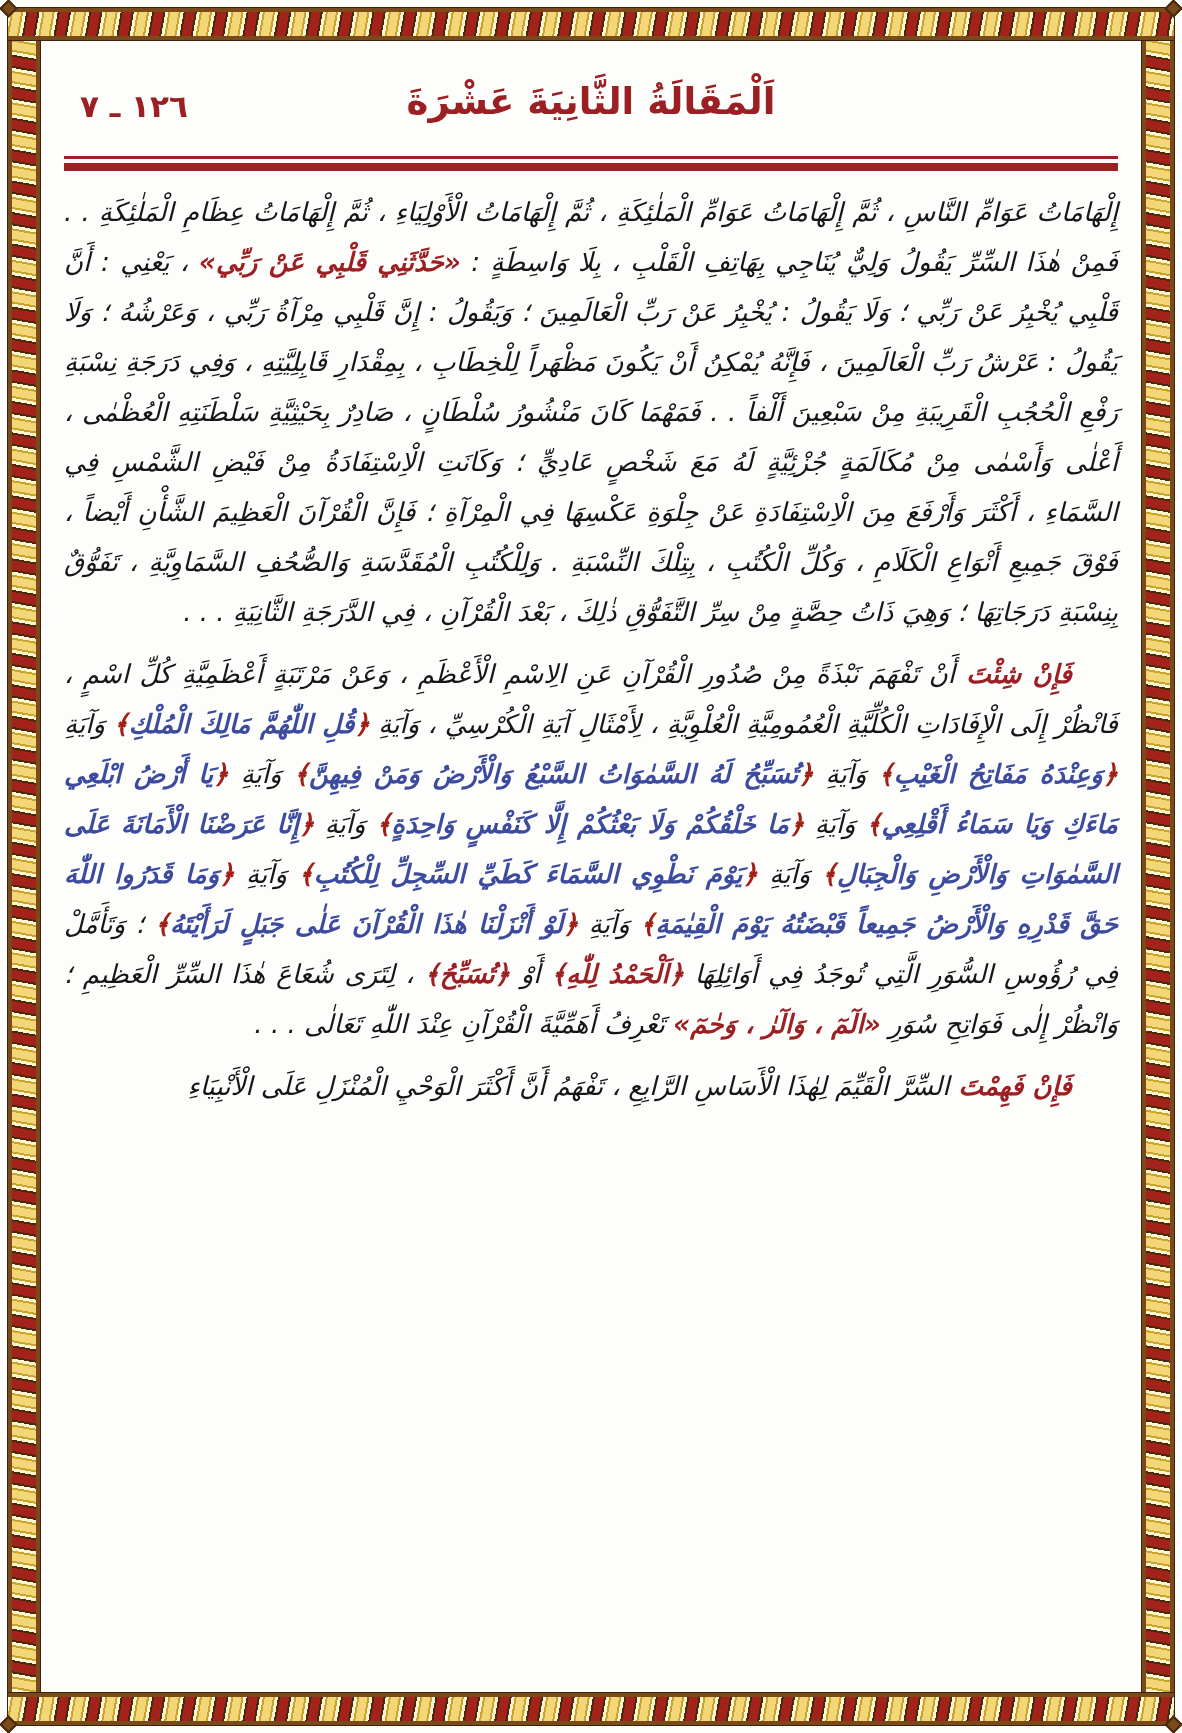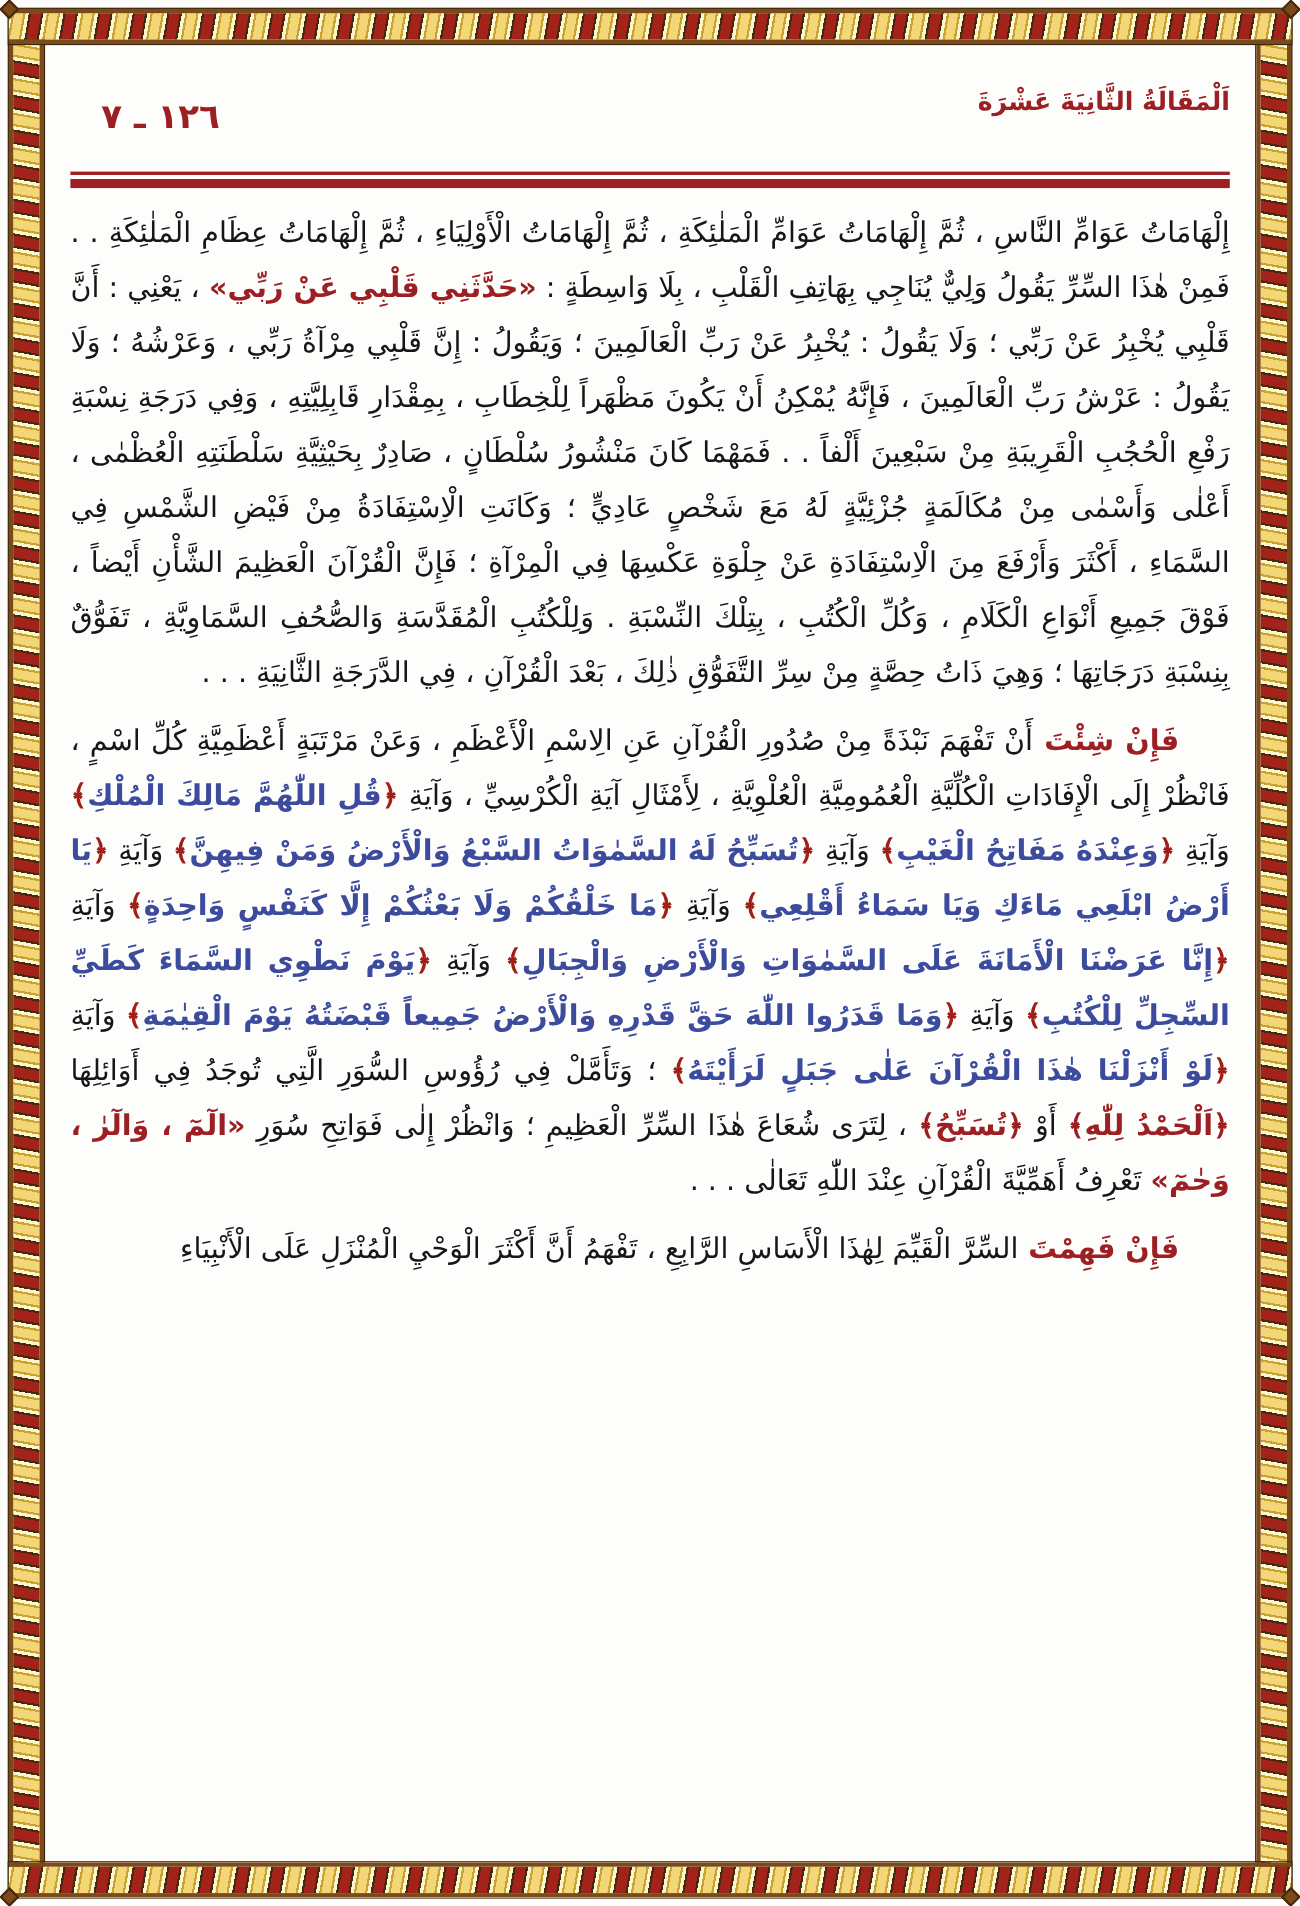--- a/index.html
+++ b/index.html
@@ -48,42 +48,42 @@
 
   
   .content{
     position:absolute;inset:42px;
     padding:24px 22px 0 22px;
     direction:rtl;
     overflow:hidden;
   }
   .header{position:relative;height:86px;}
   .title{
-    display:block;text-align:right;
+    display:block;text-align:center;
     color:var(--accent,#9c1f23);
-    font-size:23px;font-weight:bold;
+    font-size:37px;font-weight:bold;
     padding-top:14px;
     letter-spacing:0px;
   }
   .page-num{
-    position:absolute;left:28px;top:22px;
+    position:absolute;left:16px;top:22px;
     color:var(--accent,#9c1f23);
     font-size:31px;font-weight:bold;
     direction:rtl;
   }
   .rule{
     height:15px;margin:4px 0 16px 0;
     background:linear-gradient(#9e2025 0 3px, transparent 3px 7px, #9e2025 7px 15px);
   }
   .body-text{
     font-size:26px;line-height:50px;
     color:var(--ink,#161616);
     text-align:justify;
   }
-  .para{margin:0 0 12px 0;}
+  .para{margin:0 0 12px 0;font-style:italic;}
   .para.indent{text-indent:46px;}
   .seg-black{color:var(--ink,#161616);}
   .seg-red{color:var(--accent,#9c1f23);font-weight:bold;}
   .seg-blue{color:var(--verse,#3c4b9e);font-weight:bold;}
   .seg-bracket{color:#a02018;font-weight:bold;}
 </style>
 </head>
 <body>
 
 <div class="page">

